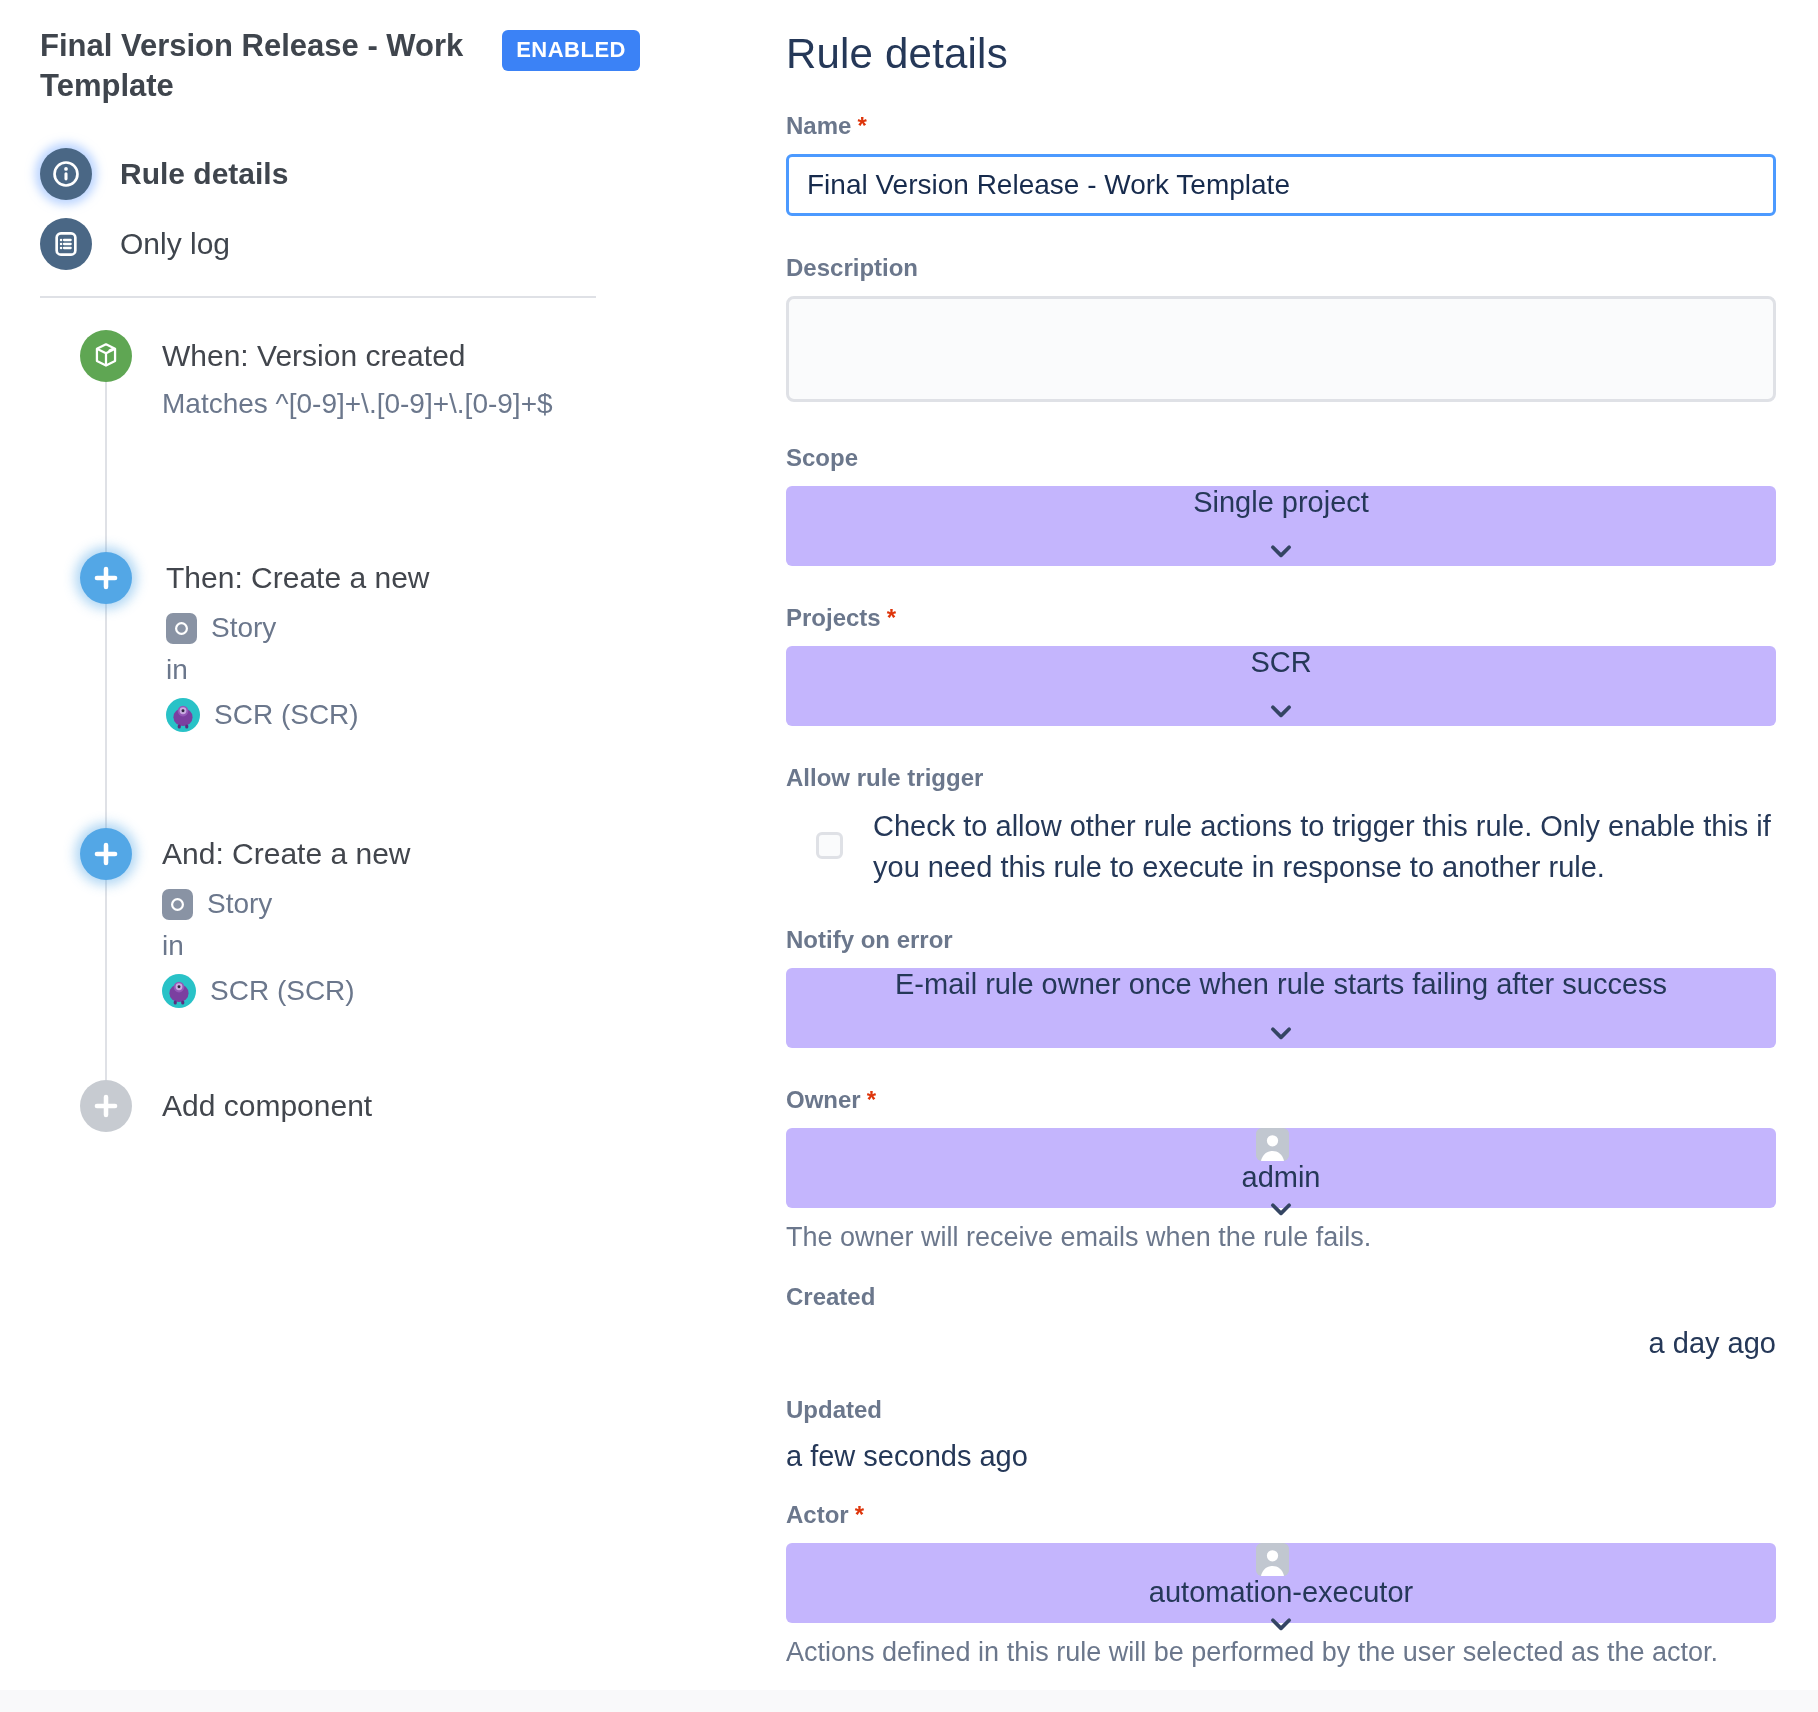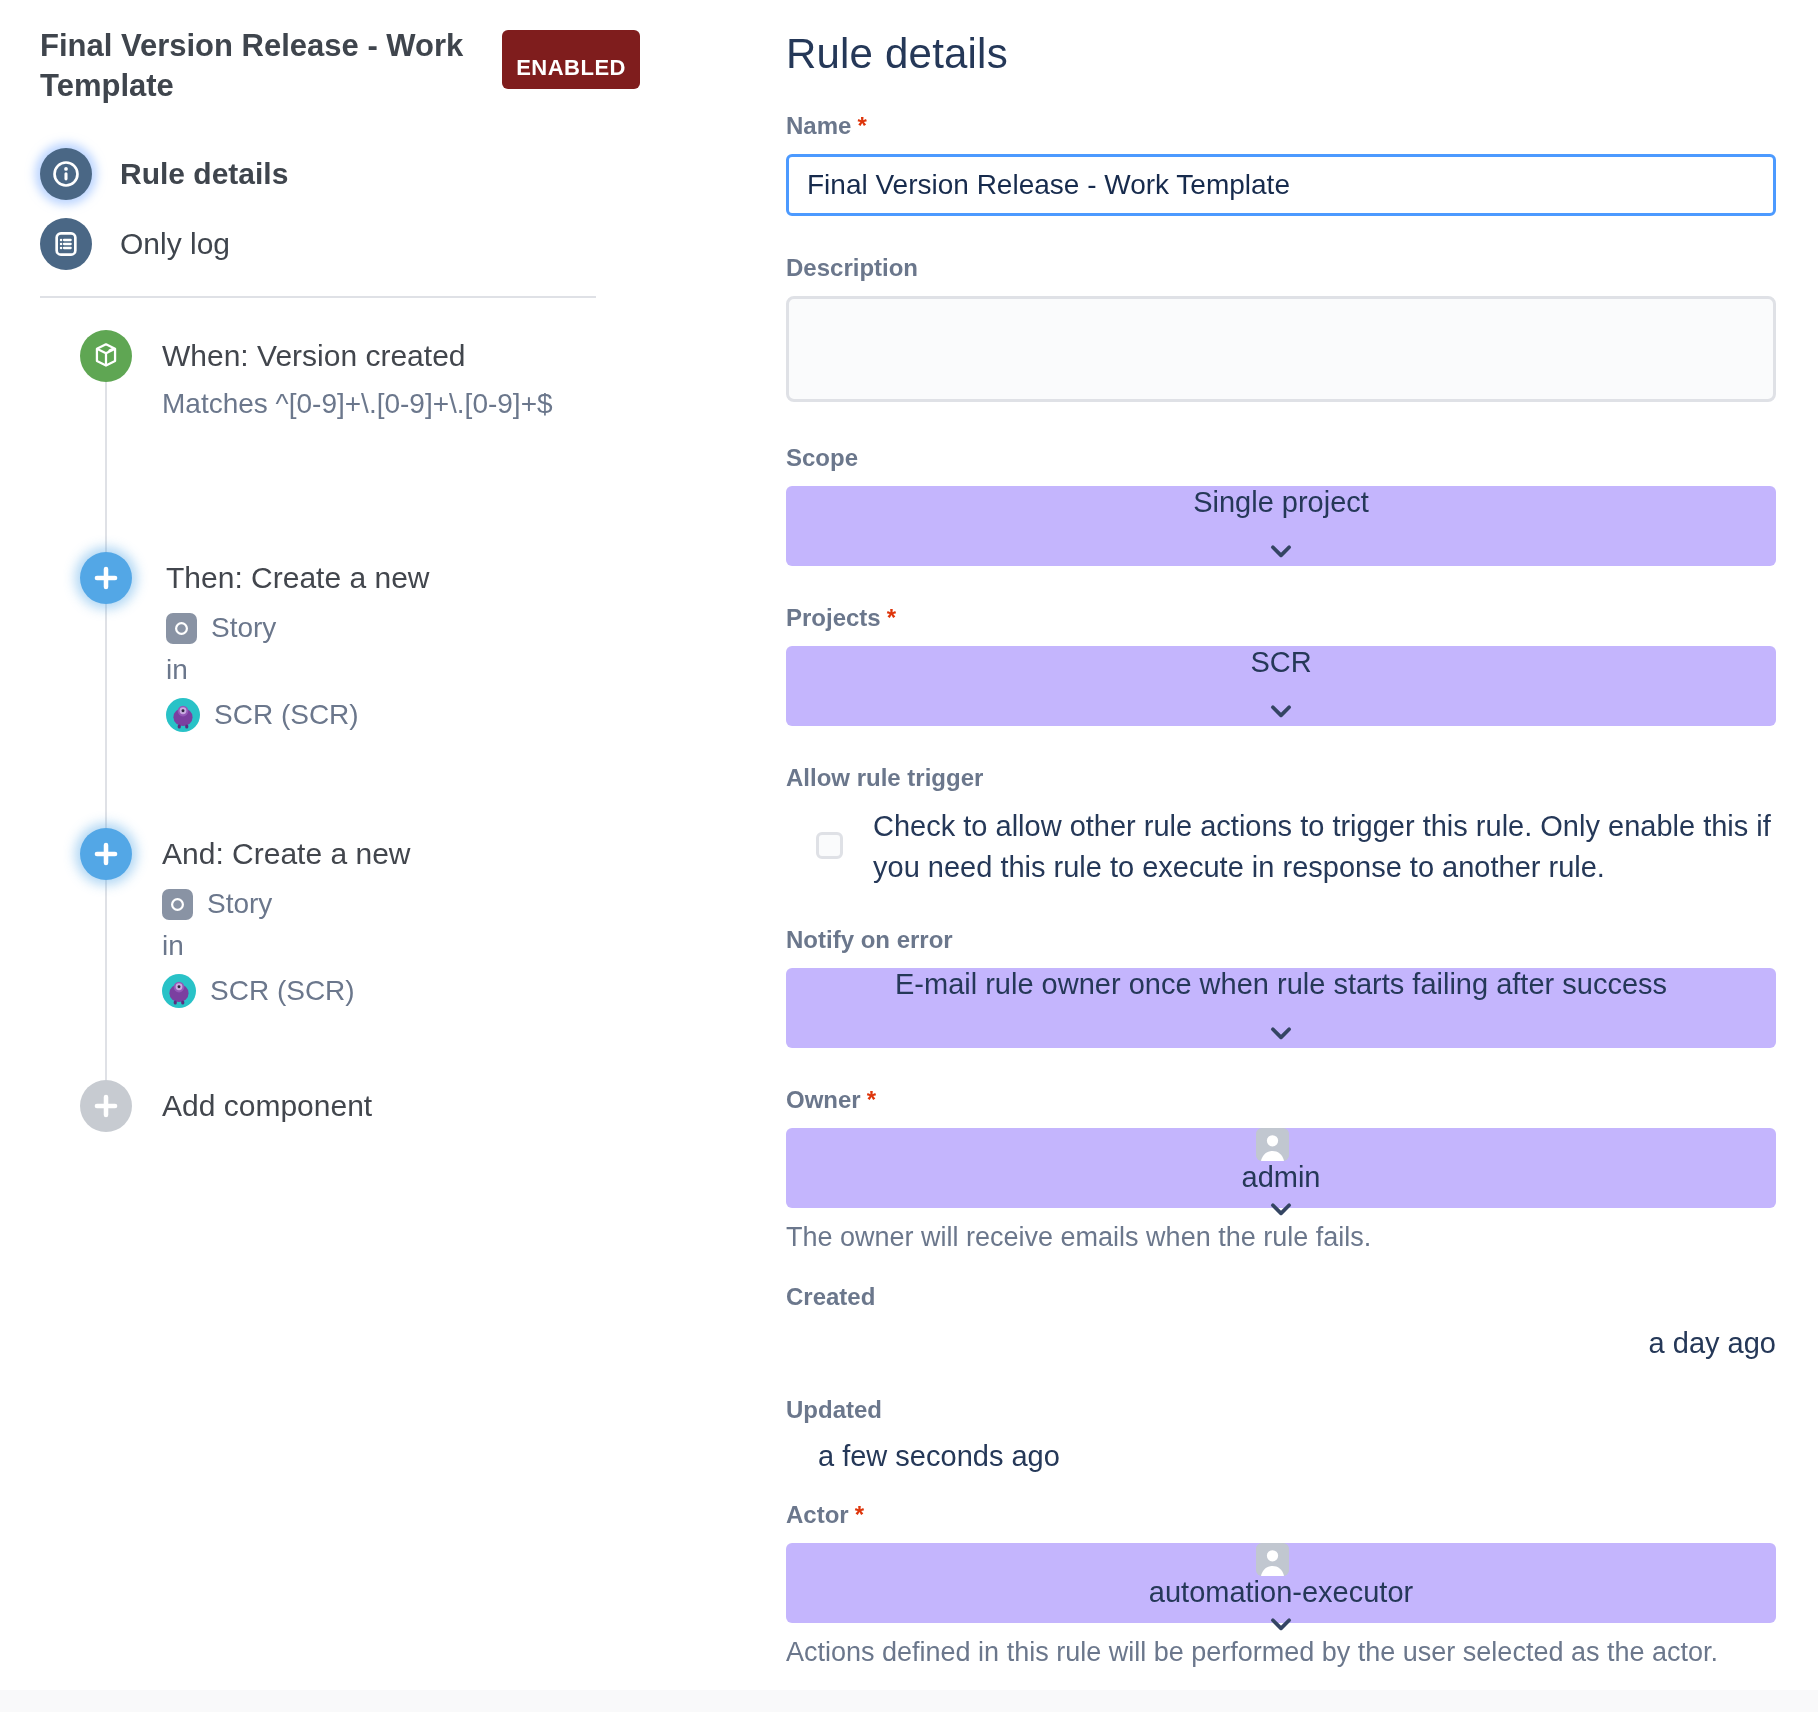--- a/index.html
+++ b/index.html
@@ -8,22 +8,22 @@
     width:1818px; height:1712px; position:relative; overflow:hidden;
     font-family:"Liberation Sans", sans-serif; color:#42464D;
   }
 
   
   .sidebar { position:absolute; left:40px; top:26px; width:600px; }
 
   .rule-header { display:flex; align-items:flex-start; gap:18px; }
   .rule-title { font-size:31px; font-weight:700; line-height:40px; color:#3F454D; max-width:450px; }
   .status-badge {
-    margin-top:4px; background:#7f1d1d; color:#fff; font-size:22px; font-weight:700;
-    letter-spacing:.5px; padding:25px 14px 8px; border-radius:6px; flex:0 0 auto;
+    margin-top:4px; background:#3b82f6; color:#fff; font-size:22px; font-weight:700;
+    letter-spacing:.5px; padding:7px 14px 8px; border-radius:6px; flex:0 0 auto;
   }
 
   .nav { margin-top:42px; }
   .nav-item { display:flex; align-items:center; gap:28px; margin-bottom:18px; cursor:pointer; }
   .nav-icon {
     width:52px; height:52px; border-radius:50%; background:#4A6785;
     display:flex; align-items:center; justify-content:center; flex:0 0 auto;
   }
   .nav-icon.selected { box-shadow:0 0 10px 5px rgba(133,178,255,.55); }
   .nav-icon svg { width:32px; height:32px; }
@@ -317,21 +317,21 @@
     <svg class="chevron" viewBox="0 0 24 24" fill="none" stroke="#344563" stroke-width="3" stroke-linecap="round" stroke-linejoin="round">
         <path d="M5.5 9l6.5 6.5L18.5 9"></path>
       </svg>
   </div>
   <div class="help-text">The owner will receive emails when the rule fails.</div>
 
   <div class="field-label" style="margin-top:30px;">Created</div>
   <div class="static-value" style="margin-top:16px;text-align:right;">a day ago</div>
 
   <div class="field-label" style="margin-top:36px;">Updated</div>
-  <div class="static-value" style="margin-top:16px;margin-left:32px;">a few seconds ago</div>
+  <div class="static-value" style="margin-top:16px;">a few seconds ago</div>
 
   <div class="field-label required" style="margin-top:28px;">Actor</div>
   <div class="select">
     <span class="avatar">
       <svg viewBox="0 0 24 24">
           <rect width="24" height="24" rx="5" fill="#C1C7D0"></rect>
           <circle cx="12" cy="9.3" r="4.1" fill="#fff"></circle>
           <path d="M3.5 24c1.4-5 4.6-7.3 8.5-7.3s7.1 2.3 8.5 7.3z" fill="#fff"></path>
         </svg>
     </span>

